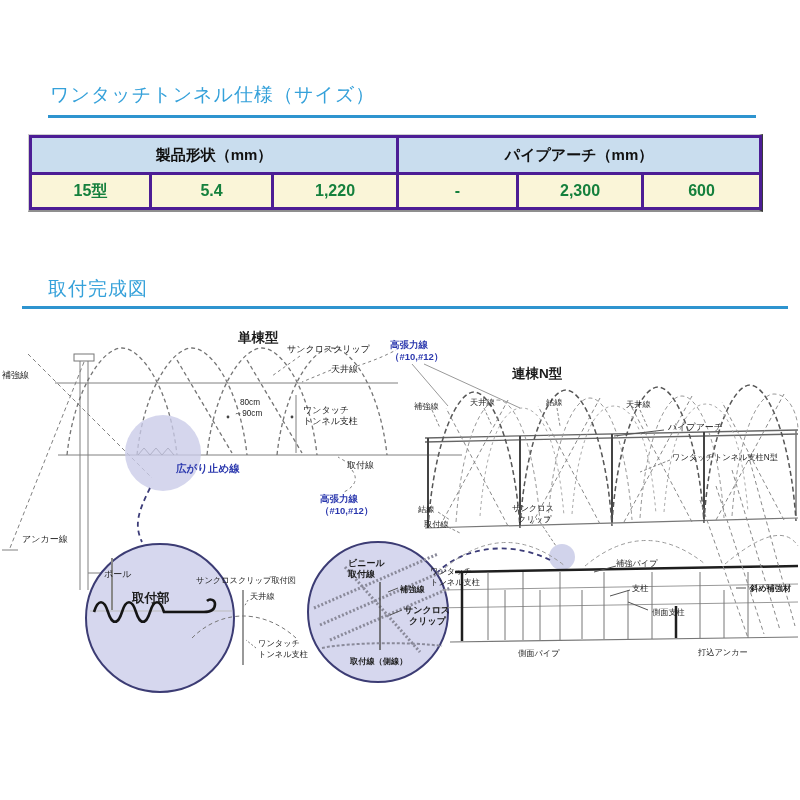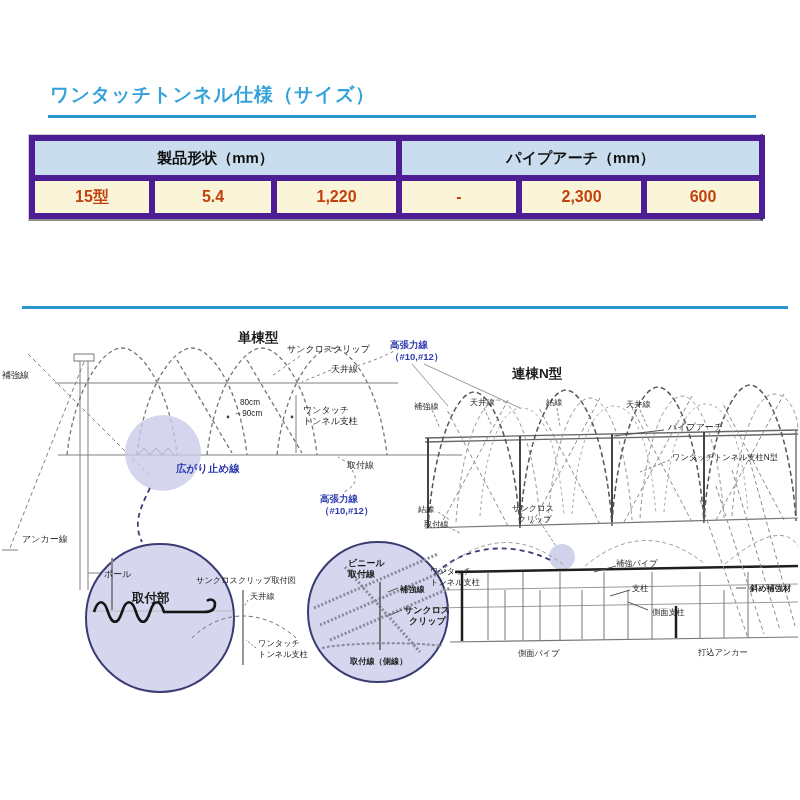--- a/index.html
+++ b/index.html
@@ -1,26 +1,26 @@
 <!DOCTYPE html>
 <html><head>
 <meta charset="utf-8">
 <style>
   html,body{margin:0;padding:0;background:#fff;}
   #page{position:relative;width:800px;height:800px;background:#ffffff;overflow:hidden;
         font-family:"Liberation Sans","DejaVu Sans",sans-serif;color:#1a1a1a;}
-  .sec-title{position:absolute;font-size:19px;font-weight:bold;color:#35a1da;letter-spacing:1px;white-space:nowrap;}
+  .sec-title{position:absolute;font-size:19px;font-weight:normal;color:#35a1da;letter-spacing:1px;white-space:nowrap;}
   .sec-rule{position:absolute;height:3px;background:#2e94cf;}
   #spec-table-wrap{position:absolute;left:28px;top:134px;width:730px;
         border:1px solid #cfcfcf;border-right:4px solid #3a3a3a;border-bottom:2px solid #8f8f8f;}
   table{border-collapse:collapse;width:100%;table-layout:fixed;}
-  th,td{border:6px solid #4c1d95;text-align:center;vertical-align:middle;padding:0;}
+  th,td{border:3px solid #4c1d95;text-align:center;vertical-align:middle;padding:0;}
   .hdr{background:#c9ddee;font-size:15px;font-weight:bold;height:35px;color:#111;}
   .grp{height:34px;}
-  .dat{background:#faf5d8;font-size:16px;font-weight:bold;height:32px;color:#c2410c;}
+  .dat{background:#faf5d8;font-size:16px;font-weight:bold;height:32px;color:#15803d;}
   svg text{font-family:"Liberation Sans","DejaVu Sans",sans-serif;fill:#1c1c1c;}
   .dtitle{font-size:13.5px;font-weight:bold;}
   .lbl{font-size:9px;}
   .lbl-sm{font-size:8.2px;}
   .lbl-b{font-weight:bold;}
   .lbl-blue{fill:#2b38ae;font-weight:bold;font-size:9.5px;}
   .lbl-blue-lg{fill:#2b38ae;font-weight:bold;font-size:10.5px;}
 </style>
 </head>
 <body>
@@ -50,20 +50,21 @@
         <td class="dat">5.4</td>
         <td class="dat">1,220</td>
         <td class="dat">-</td>
         <td class="dat">2,300</td>
         <td class="dat">600</td>
       </tr>
     </tbody>
       </table>
   </div>
 
+  <div class="sec-title" style="left:48px;top:276px;">取付完成図</div>
   <div class="sec-rule" style="left:22px;top:306px;width:766px;"></div>
 
   <svg style="position:absolute;left:0;top:320px;" width="800" height="380" viewBox="0 0 800 380">
 
     <g stroke="#808080" fill="none" stroke-width="1">
       <line x1="55" y1="63" x2="398" y2="63"></line>
       <line x1="58" y1="135" x2="462" y2="135"></line>
 
       <rect x="74" y="34" width="20" height="7" stroke="#777"></rect>
       <line x1="80" y1="41" x2="80" y2="270"></line>

